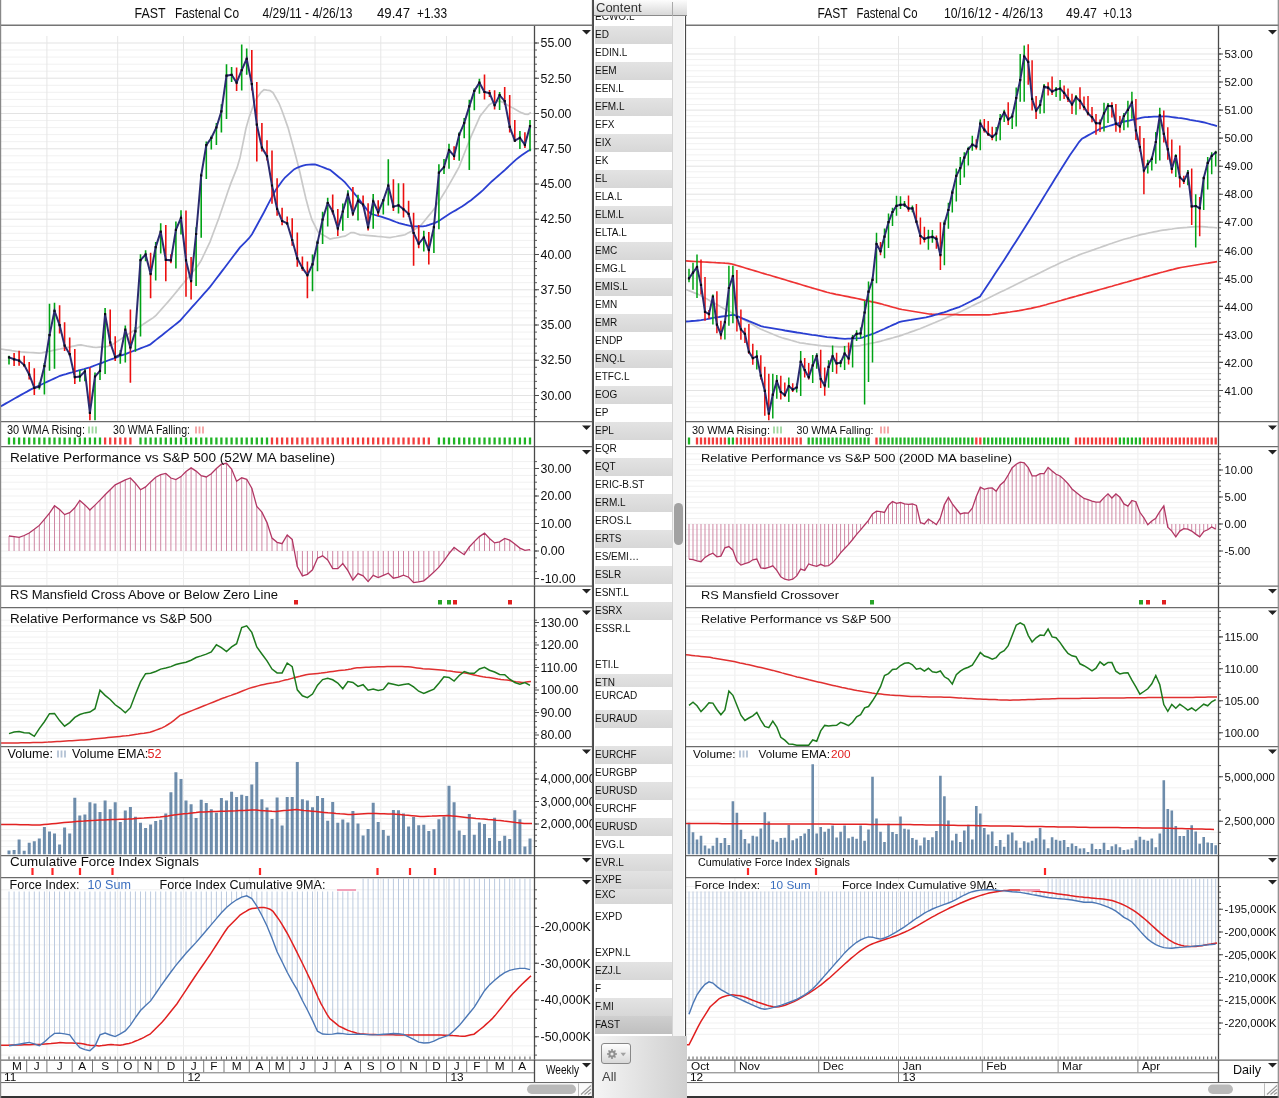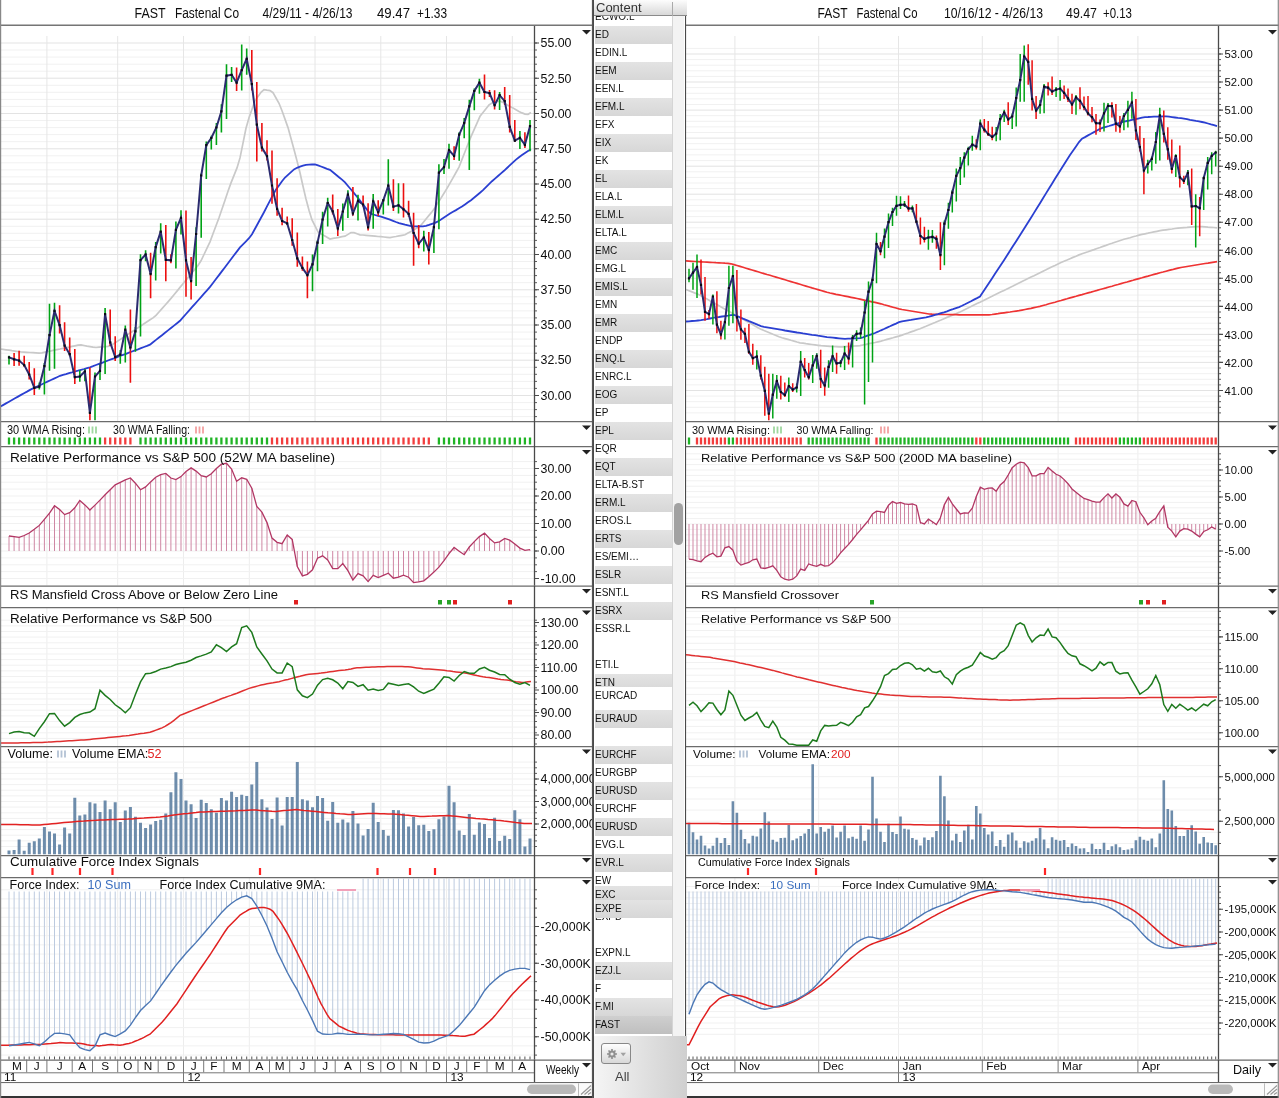--- a/index.html
+++ b/index.html
@@ -17,21 +17,21 @@
   background:linear-gradient(#fdfdfd,#d8d8d8); border-bottom:1px solid #8a8a8a;
   font-size:13px; color:#333; padding-left:2px; line-height:15px; }
 #lheaddiv { position:absolute; left:77.5px; top:2px; width:1px; height:14px; background:#aaa; }
 #lsb { position:absolute; right:1px; top:16px; width:12px; height:1020px; background:#f3f3f3; border-left:1px solid #d5d5d5;}
 #lthumb { position:absolute; right:2.5px; top:503px; width:9px; height:42px; background:#a2a2a2; border-radius:4.5px; }
 #lfoot { position:absolute; left:0; top:1036px; width:93px; height:62px;
   background:linear-gradient(90deg,#f5f5f5,#cfcfcf); }
 #gearbtn { position:absolute; left:7px; top:7px; width:30px; height:21px;
   border:1px solid #888; border-radius:3px; background:linear-gradient(#fefefe,#d8d8d8);
   display:flex; align-items:center; justify-content:center; }
-#alltxt { position:absolute; left:21px; top:33px; font-size:13px; color:#444; }
+#alltxt { position:absolute; left:8px; top:33px; font-size:13px; color:#444; }
 </style></head>
 <body>
 <div id="stage">
 <div id="chartsvg"><svg width="1279" height="1098" viewBox="0 0 1279 1098" xmlns="http://www.w3.org/2000/svg" font-family="&quot;Liberation Sans&quot;,sans-serif">
         <rect x="0" y="0" width="593" height="1098" fill="#fff"></rect>
         <text x="134.5" y="18" font-size="14" fill="#0d0d0d" textLength="31" lengthAdjust="spacingAndGlyphs">FAST</text>
         <text x="175" y="18" font-size="14" fill="#0d0d0d" textLength="64" lengthAdjust="spacingAndGlyphs">Fastenal Co</text>
         <text x="262.5" y="18" font-size="14" fill="#0d0d0d" textLength="90" lengthAdjust="spacingAndGlyphs">4/29/11 - 4/26/13</text>
         <text x="377" y="18" font-size="14" fill="#0d0d0d" textLength="33" lengthAdjust="spacingAndGlyphs">49.47</text>
         <text x="417" y="18" font-size="14" fill="#0d0d0d" textLength="30" lengthAdjust="spacingAndGlyphs">+1.33</text>
@@ -352,27 +352,27 @@
         <div class="row w" style="top:187.7px">ELA.L</div>
         <div class="row g" style="top:205.7px">ELM.L</div>
         <div class="row w" style="top:223.7px">ELTA.L</div>
         <div class="row g" style="top:241.7px">EMC</div>
         <div class="row w" style="top:259.7px">EMG.L</div>
         <div class="row g" style="top:277.7px">EMIS.L</div>
         <div class="row w" style="top:295.7px">EMN</div>
         <div class="row g" style="top:313.7px">EMR</div>
         <div class="row w" style="top:331.7px">ENDP</div>
         <div class="row g" style="top:349.7px">ENQ.L</div>
-        <div class="row w" style="top:367.7px">ENRC.L</div>
+        <div class="row w" style="top:367.7px">ETFC.L</div>
         <div class="row g" style="top:385.7px">EOG</div>
         <div class="row w" style="top:403.7px">EP</div>
         <div class="row g" style="top:421.7px">EPL</div>
         <div class="row w" style="top:439.7px">EQR</div>
         <div class="row g" style="top:457.7px">EQT</div>
-        <div class="row w" style="top:475.7px">ELTA‑B.ST</div>
+        <div class="row w" style="top:475.7px">ERIC‑B.ST</div>
         <div class="row g" style="top:493.7px">ERM.L</div>
         <div class="row w" style="top:511.7px">EROS.L</div>
         <div class="row g" style="top:529.7px">ERTS</div>
         <div class="row w" style="top:547.7px">ES/EMI…</div>
         <div class="row g" style="top:565.7px">ESLR</div>
         <div class="row w" style="top:583.7px">ESNT.L</div>
         <div class="row g" style="top:601.7px">ESRX</div>
         <div class="row w" style="top:619.7px">ESSR.L</div>
         <div class="row g" style="top:660px">ETFC</div>
         <div class="row w" style="top:655.7px">ETI.L</div>
@@ -383,21 +383,21 @@
         <div class="row g" style="top:745.7px">EURCHF</div>
         <div class="row w" style="top:763.7px">EURGBP</div>
         <div class="row g" style="top:781.7px">EURUSD</div>
         <div class="row w" style="top:799.7px">EURCHF</div>
         <div class="row g" style="top:817.7px">EURUSD</div>
         <div class="row w" style="top:835.7px">EVG.L</div>
         <div class="row g" style="top:853.7px">EVR.L</div>
         <div class="row w" style="top:871.7px">EW</div>
         <div class="row g" style="top:886px">EXC</div>
         <div class="row w" style="top:907.7px">EXPD</div>
-        <div class="row g" style="top:900px">EXPE</div>
+        <div class="row g" style="top:871px">EXPE</div>
         <div class="row w" style="top:943.7px">EXPN.L</div>
         <div class="row g" style="top:961.7px">EZJ.L</div>
         <div class="row w" style="top:979.7px">F</div>
         <div class="row g" style="top:997.7px">F.MI</div>
         <div class="row s" style="top:1015.7px">FAST</div>
       </div>
  <div id="lhead">Content</div>
       <div id="lheaddiv"></div>
  <div id="lsb"></div>
  <div id="lthumb"></div>

